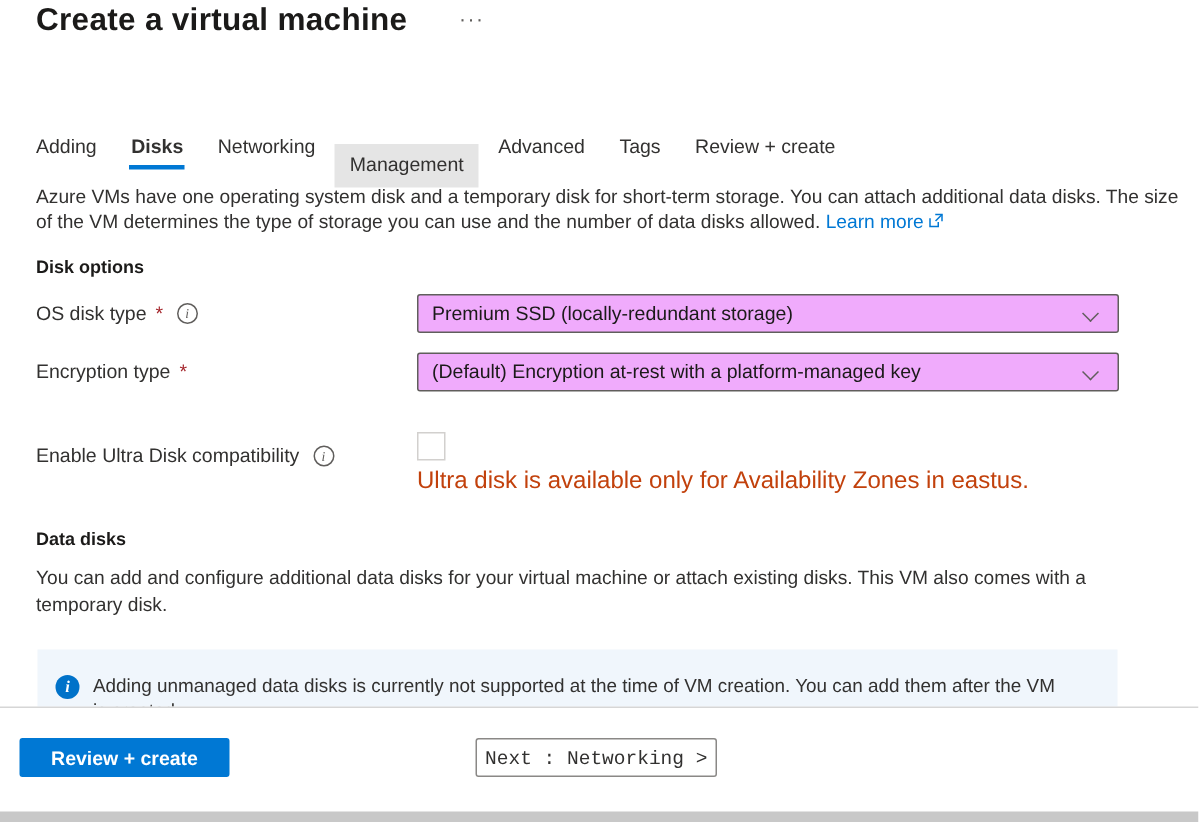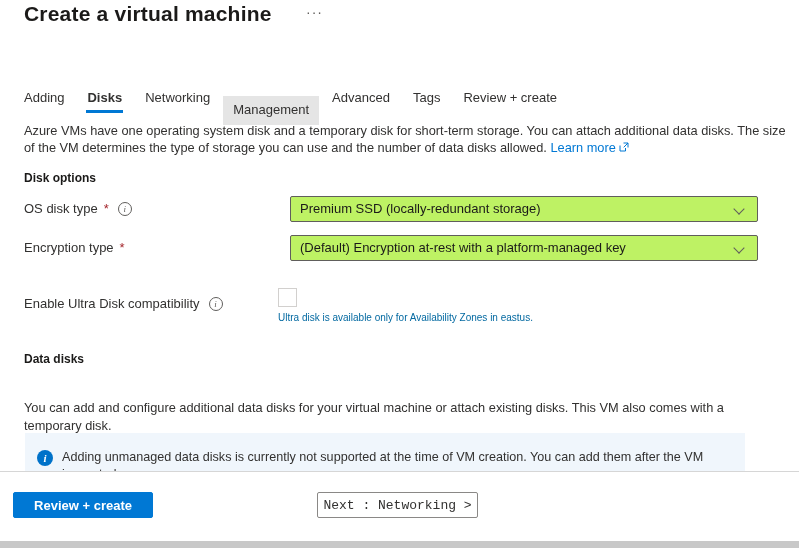--- a/index.html
+++ b/index.html
@@ -62,47 +62,47 @@
   .lbl-ultra { top: 296px; }
   .required { color: #a4262c; margin-left: 2px; }
   .info-icon {
     display: inline-flex; align-items: center; justify-content: center;
     width: 14px; height: 14px; border: 1px solid #605e5c; border-radius: 50%;
     font-size: 9px; font-style: italic; font-family: "Liberation Serif", serif;
     color: #605e5c; margin-left: 5px; cursor: pointer; flex: none;
   }
   
   .dropdown {
-    position: absolute; left: 290px; width: 468px; height: 26px;
-    border: 1px solid #605e5c; border-radius: 2px; background: #bef264;
+    position: absolute; left: 278px; width: 468px; height: 26px;
+    border: 1px solid #605e5c; border-radius: 2px; background: #f0abfc;
     font-size: 13px; color: #1b1a19; line-height: 24px;
     padding: 0 30px 0 9px; cursor: pointer;
     white-space: nowrap; overflow: hidden;
   }
   .dd-os { top: 196px; }
   .dd-enc { top: 235px; }
   .chevron {
     position: absolute; right: 14px; top: 8px;
     width: 8px; height: 8px;
     border-right: 1.5px solid #605e5c; border-bottom: 1.5px solid #605e5c;
     transform: rotate(45deg); transform-origin: center;
   }
   
   .checkbox {
     position: absolute; left: 278px; top: 288px;
     width: 19px; height: 19px; border: 1px solid #d2d0ce;
     background: #fff; cursor: pointer;
   }
   .helper-text {
     position: absolute; left: 278px; top: 312px;
-    font-size: 10px; color: #0369a1;
+    font-size: 16px; color: #c2410c;
   }
   
   .data-disks-desc {
-    position: absolute; left: 24px; top: 399px; width: 735px;
+    position: absolute; left: 24px; top: 376px; width: 735px;
     font-size: 12.8px; line-height: 18px; color: #323130;
   }
   
   .info-banner {
     position: absolute; left: 25px; top: 433px; width: 720px; height: 64px;
     background: #f0f6fc; display: flex; padding: 16px 14px 0 12px;
   }
   .banner-info-icon {
     width: 16px; height: 16px; border-radius: 50%;
     background: #0072c9; color: #ffffff; flex: none;

